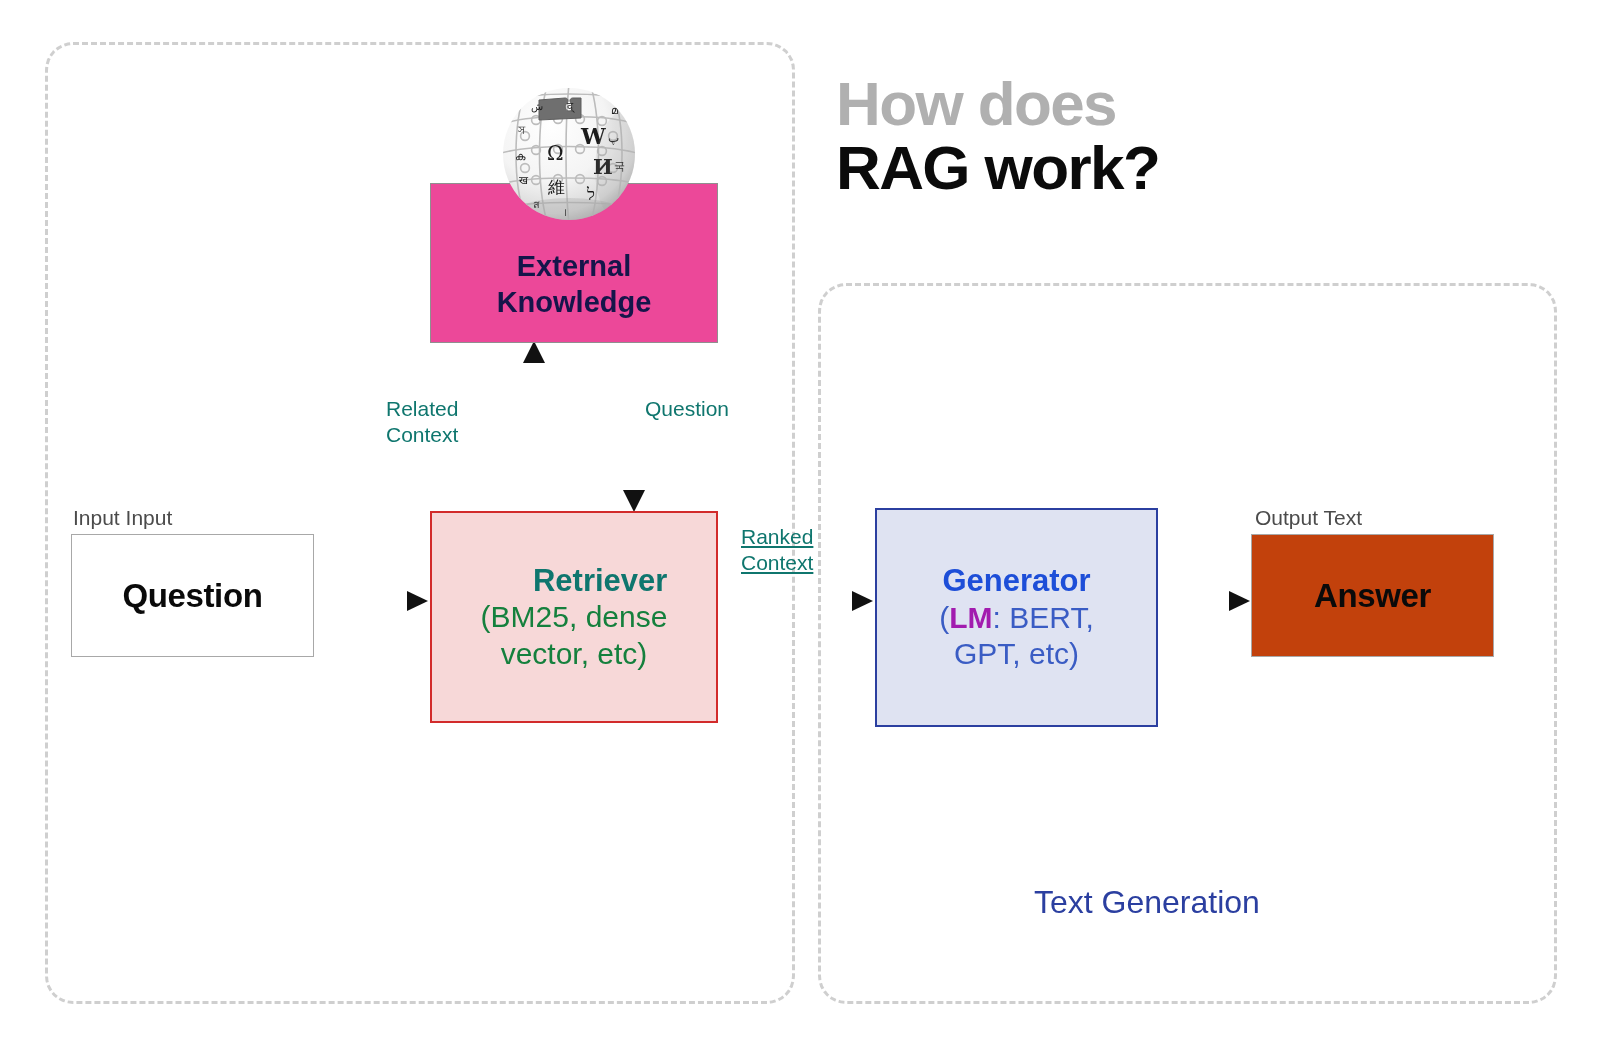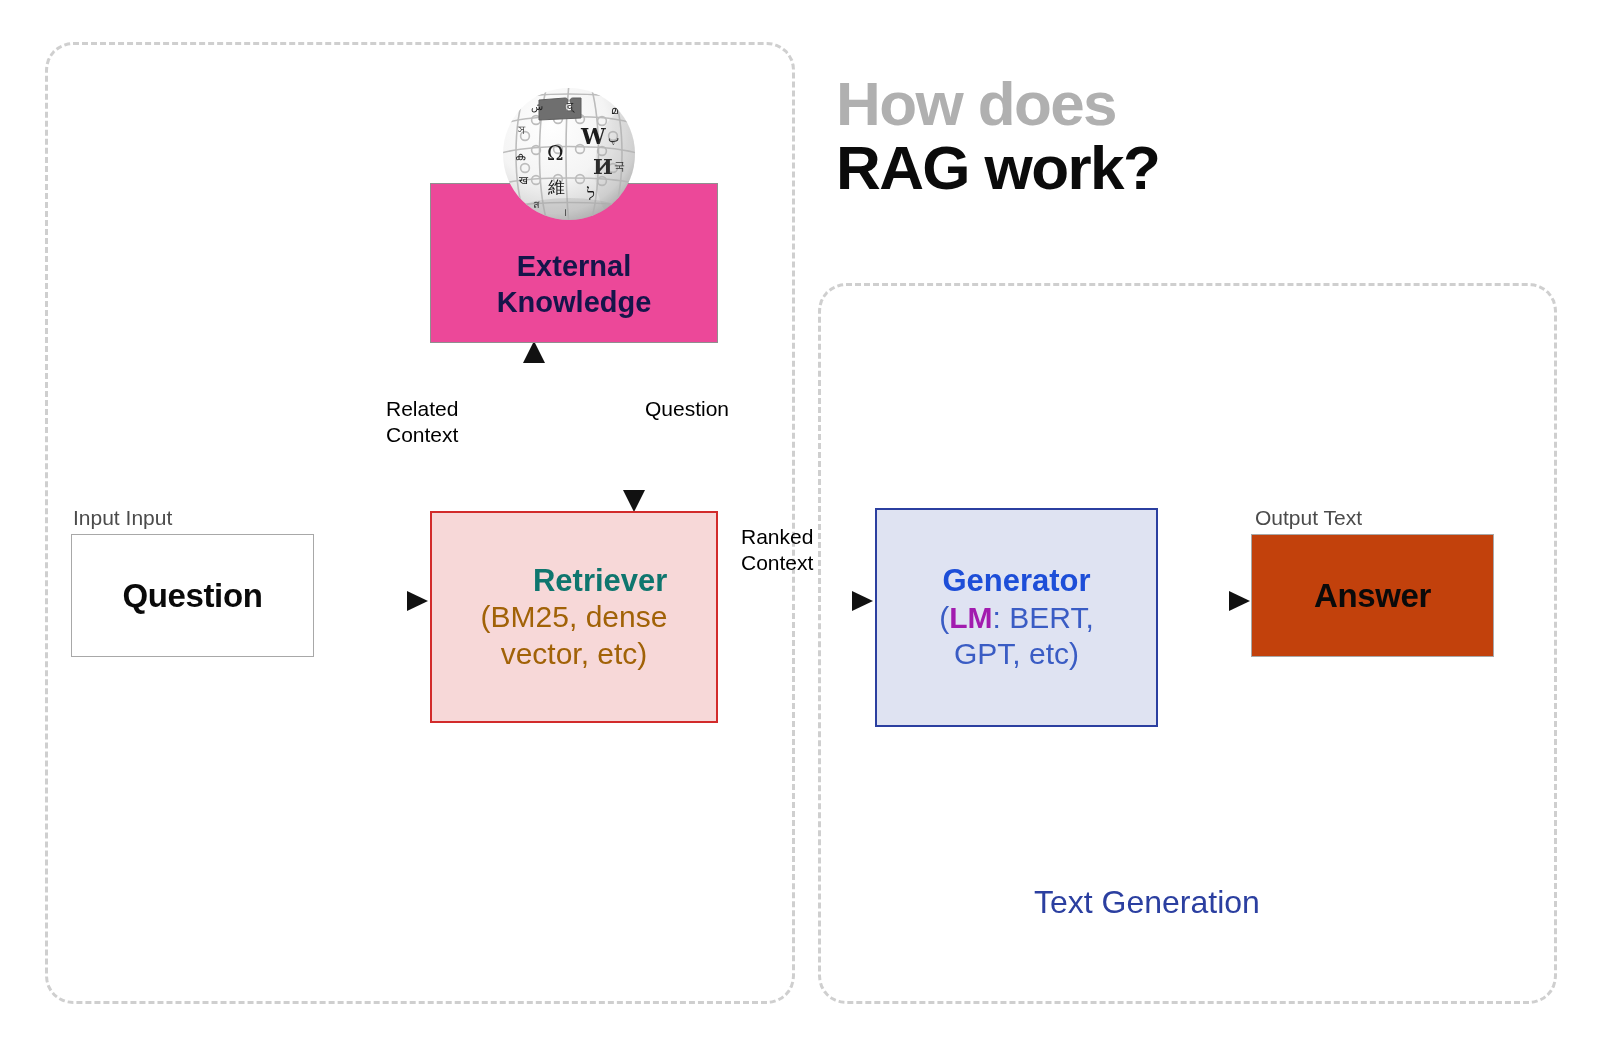--- a/index.html
+++ b/index.html
@@ -90,21 +90,21 @@
     display: block;
     font-size: 31px;
     font-weight: bold;
     color: #0f766e;
     text-align: right;
   }
   .retriever-sub {
     display: block;
     font-size: 30px;
     font-weight: normal;
-    color: #a16207;
+    color: #15803d;
   }
 
   
   #box-generator {
     left: 875px; top: 508px; width: 283px; height: 219px;
     background: #dfe3f2;
     border: 2px solid #2b3fa0;
   }
   #box-generator .inner {
     line-height: 1.22;
@@ -157,27 +157,27 @@
     color: #4b4b4b;
     white-space: nowrap;
   }
   #caption-input  { left: 73px;   top: 506px; }
   #caption-output { left: 1255px; top: 506px; }
 
   
   .edge-label {
     position: absolute;
     font-size: 21px;
-    color: #000000;
+    color: #0f766e;
     line-height: 1.22;
     white-space: nowrap;
   }
   #label-related  { left: 386px; top: 396px; text-align: left; }
   #label-question { left: 645px; top: 396px; text-align: left; }
-  #label-ranked   { left: 741px; top: 524px; text-align: left; }
+  #label-ranked   { left: 741px; top: 524px; text-align: left; text-decoration: underline; }
 
   
   .group-caption {
     position: absolute;
     font-size: 32px;
     font-weight: normal;
     white-space: nowrap;
   }
   #caption-retrieval {
     left: 168px; top: 884px; color: #e01b1b;

